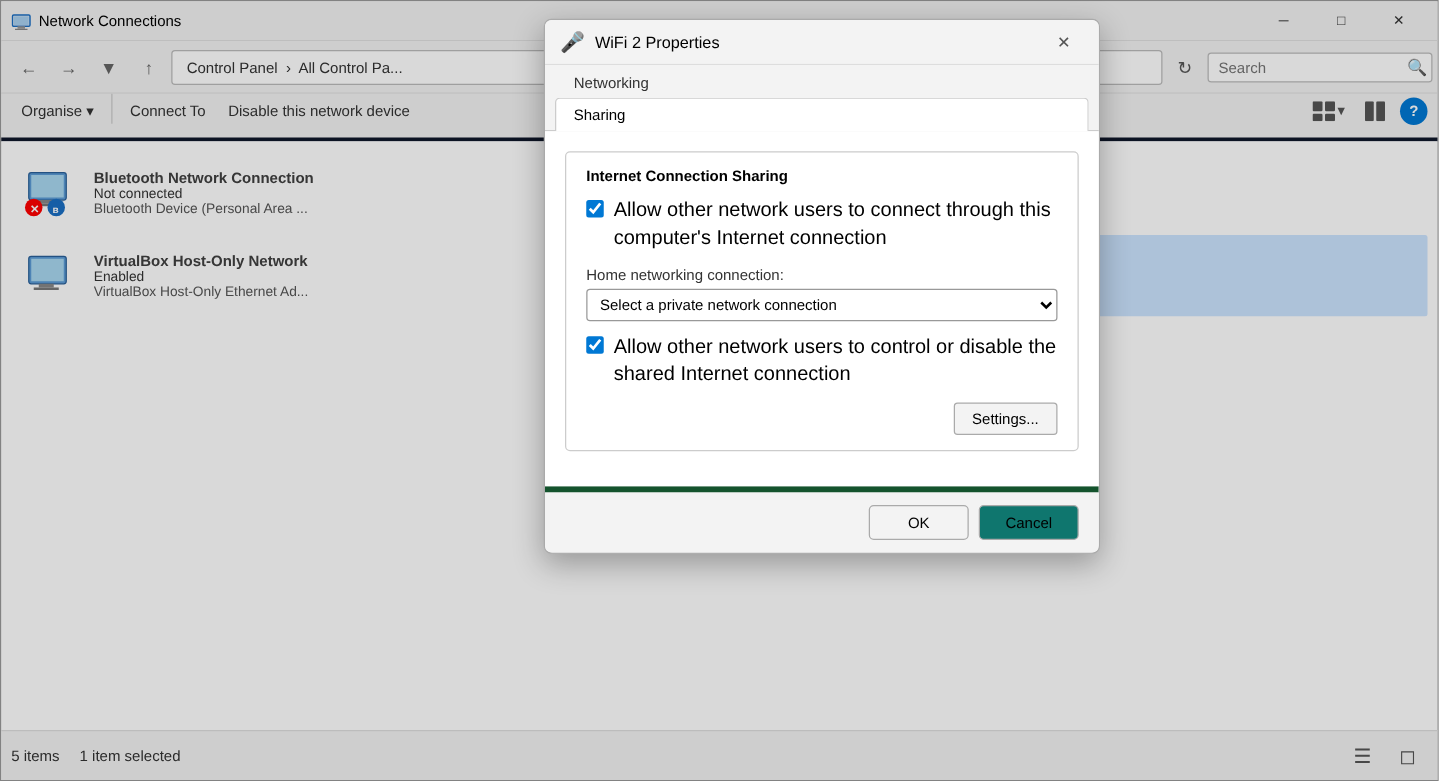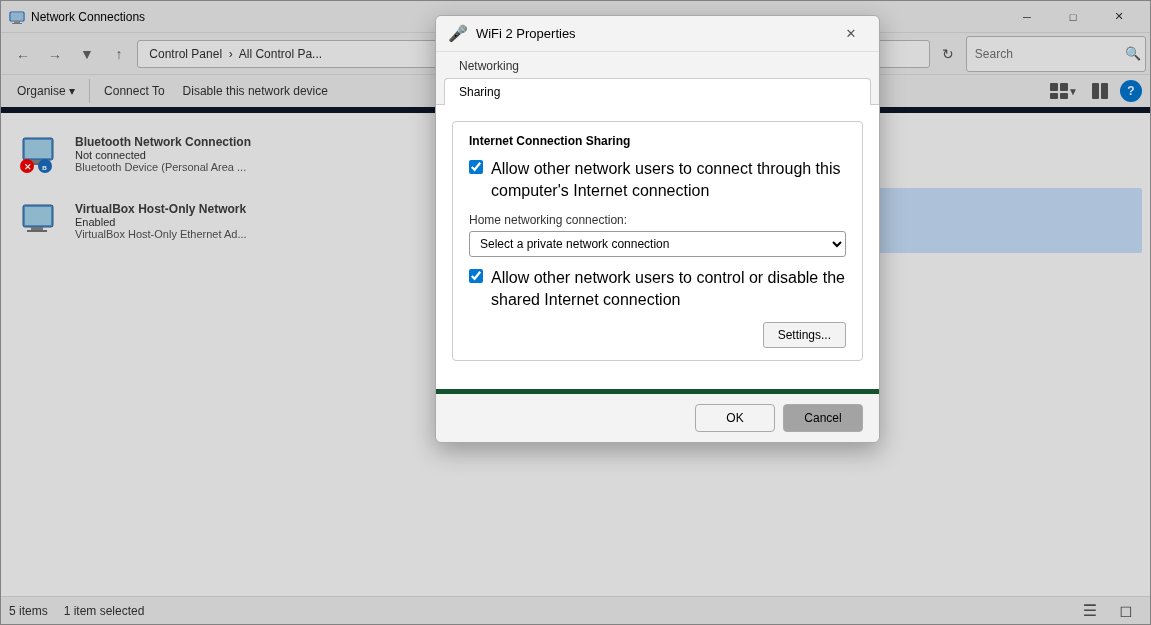--- a/index.html
+++ b/index.html
@@ -102,37 +102,37 @@
       justify-content: center;
       border: none;
       background: transparent;
       cursor: pointer;
       border-radius: 3px;
       color: #555;
       font-size: 14px;
     }
     .search-box {
       width: 180px;
-      height: 36px;
+      height: 24px;
       border: 1px solid #bbb;
       border-radius: 3px;
       padding: 0 8px;
       font-size: 12px;
       background: white;
     }
 
     
     .toolbar {
       background: #f3f3f3;
       height: 38px;
       display: flex;
-      align-items: center;
+      align-items: flex-start;
       padding: 0 8px;
       gap: 2px;
-      border-bottom: 6px solid #0f172a;
+      border-bottom: 3px solid #0f172a;
     }
     .toolbar-btn {
       height: 28px;
       padding: 0 8px;
       border: none;
       background: transparent;
       cursor: pointer;
       font-size: 12px;
       color: #333;
       border-radius: 3px;
@@ -223,21 +223,21 @@
     .network-detail {
       font-size: 11px;
       color: #555;
       white-space: nowrap;
       overflow: hidden;
       text-overflow: ellipsis;
     }
 
     
     .status-bar {
-      height: 28px;
+      height: 40px;
       background: #f3f3f3;
       border-top: 1px solid #ddd;
       display: flex;
       align-items: center;
       padding: 0 8px;
       gap: 16px;
       font-size: 12px;
       color: #333;
     }
     .status-right {
@@ -394,21 +394,21 @@
       display: flex;
       justify-content: flex-end;
       gap: 8px;
       border-radius: 0 0 6px 6px;
     }
     .dialog-btn {
       min-width: 80px;
       height: 28px;
       border: 1px solid #aaa;
       border-radius: 4px;
-      background: #a3a3a3;
+      background: #0f766e;
       cursor: pointer;
       font-size: 12px;
       padding: 0 12px;
     }
     .dialog-btn.primary {
       background: #f3f3f3;
     }
 
     .settings-btn {
       display: flex;

